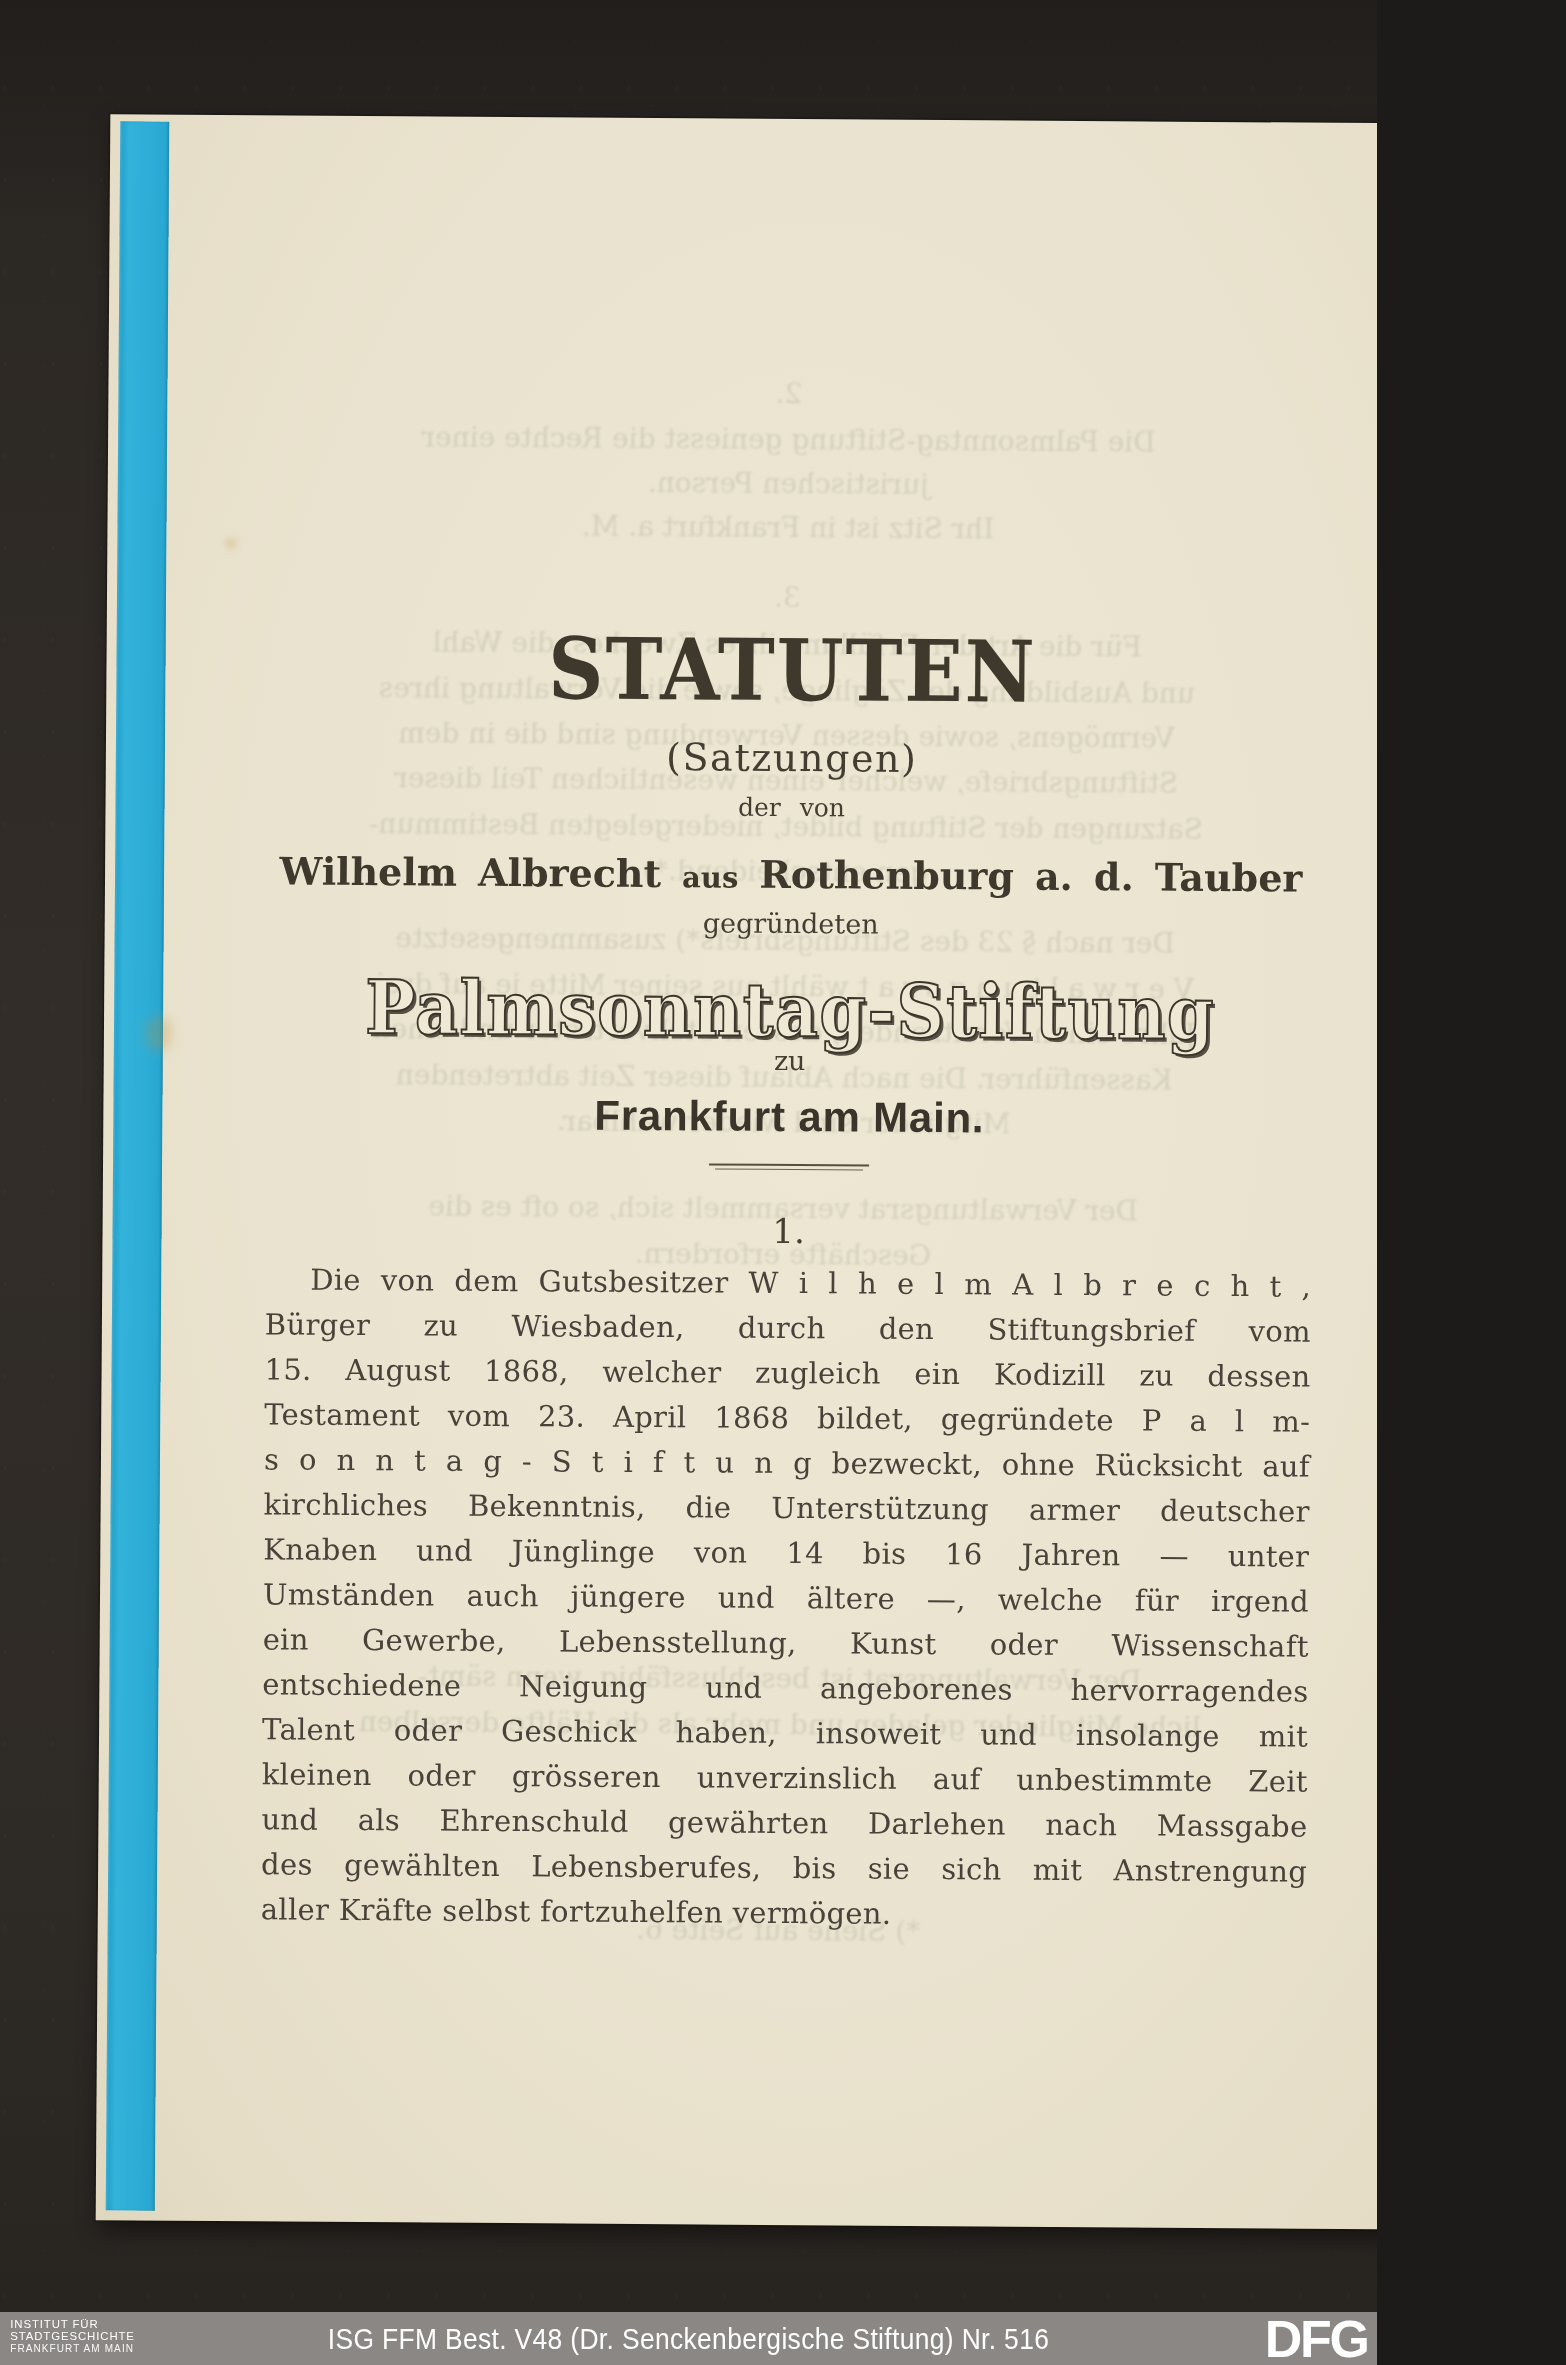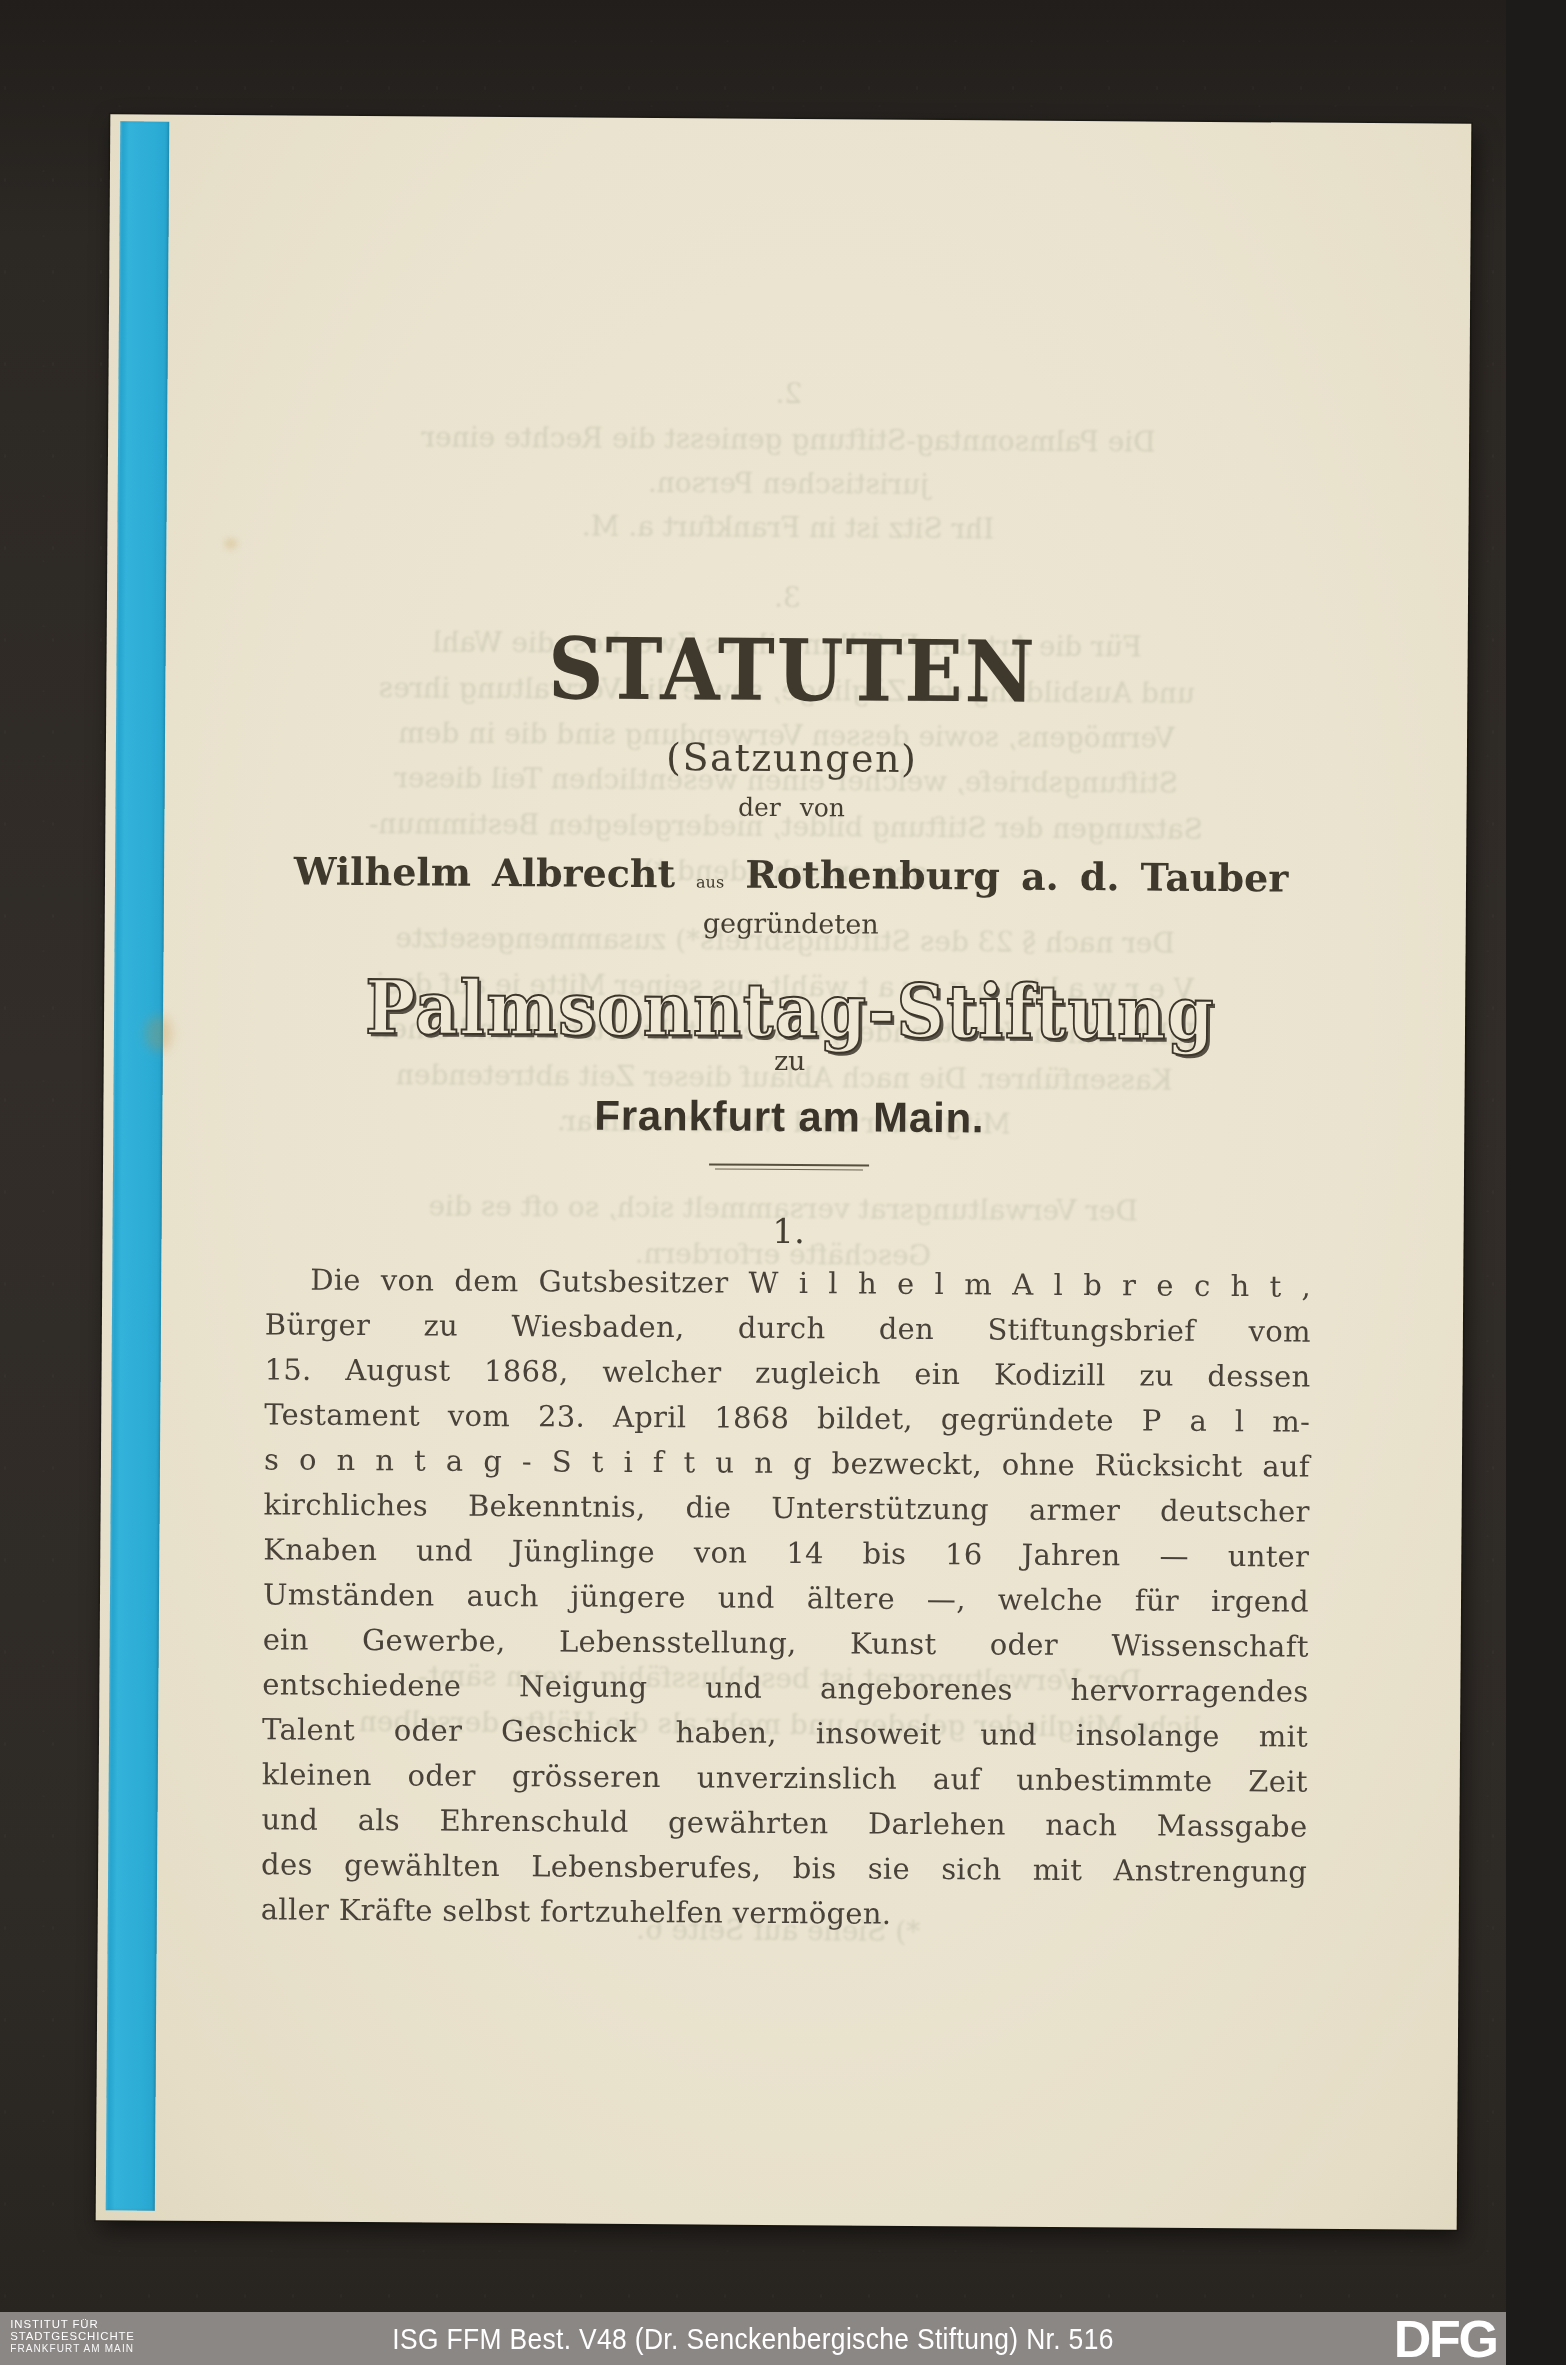--- a/index.html
+++ b/index.html
@@ -1,16 +1,16 @@
 <!DOCTYPE html>
 <html style="font-size:12.5px"><head>
 <meta charset="utf-8">
 <style>
   html,body{margin:0;padding:0;background:#1d1b19;}
-  .stage{position:relative;width:1506px;height:2366px;overflow:hidden;
+  .stage{position:relative;width:1377px;height:2366px;overflow:hidden;
          background:linear-gradient(180deg,#211e1b 0%,#2c2824 10%,#322d28 45%,#2e2a26 80%,#282420 98%);
          font-family:"DejaVu Serif",serif;}
   
   .stage::before{content:"";position:absolute;inset:0;pointer-events:none;opacity:.5;
      background-image:radial-gradient(rgba(255,255,255,.07) 0.8px,transparent 1.2px),
                       radial-gradient(rgba(255,255,255,.05) 0.8px,transparent 1.2px);
      background-size:76px 65px,48px 92px;background-position:5.5px 8.6px,29px 42px;}
 
   
   .paper{position:absolute;left:103px;top:119px;width:1361px;height:2106px;
@@ -32,21 +32,21 @@
          color:#5f7055;pointer-events:none;}
   .ghost-line{position:absolute;left:0;width:100%;text-align:center;font-size:28px;white-space:nowrap;}
 
   .center{position:absolute;left:0;width:100%;text-align:center;white-space:nowrap;}
 
   .doc-title{top:501px;font-size:85px;font-weight:bold;letter-spacing:2.3px;color:#3f382d;
              transform:scaleX(.9);}
   .doc-subtitle{top:617px;font-size:38px;letter-spacing:1.6px;color:#443d32;}
   .der-von{top:674px;font-size:25px;word-spacing:11px;}
   .founder{top:733px;font-size:38px;font-weight:bold;color:#3e382d;word-spacing:7.8px;}
-  .founder .small{font-size:16px;font-weight:normal;}
+  .founder .small{font-size:29px;font-weight:bold;}
   .gegruendeten{top:789px;font-size:27px;}
   .foundation{top:848px;font-size:74px;font-weight:bold;color:#efe8d5;letter-spacing:1.6px;
               -webkit-text-stroke:2px #3c352b;transform:scaleX(.9);
               text-shadow:3.1px 3.1px 0 rgba(60,53,43,.85);}
   .zu{top:926px;font-size:27px;}
   .city{top:974px;font-family:"Liberation Sans","DejaVu Sans",sans-serif;font-weight:bold;
         font-size:42px;color:#3a342a;letter-spacing:0.8px;}
   .rule{position:absolute;top:1045px;left:50%;width:160px;margin-left:-80px;height:0;
         border-top:2.3px solid #564f3e;}
   .rule::after{content:"";position:absolute;left:6.3px;right:6.3px;top:3.1px;border-top:0.8px solid #6a6250;}

